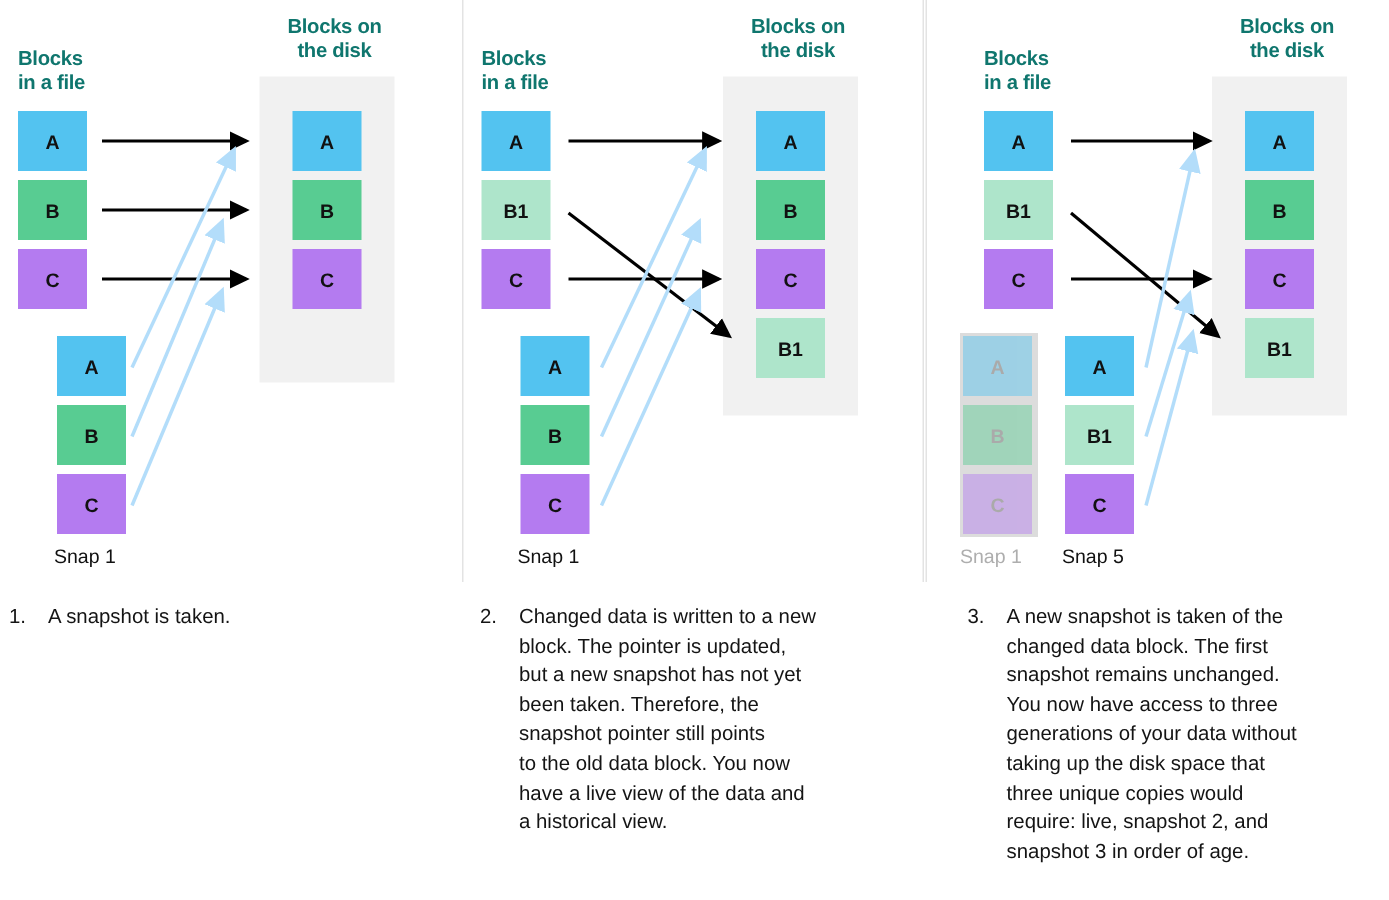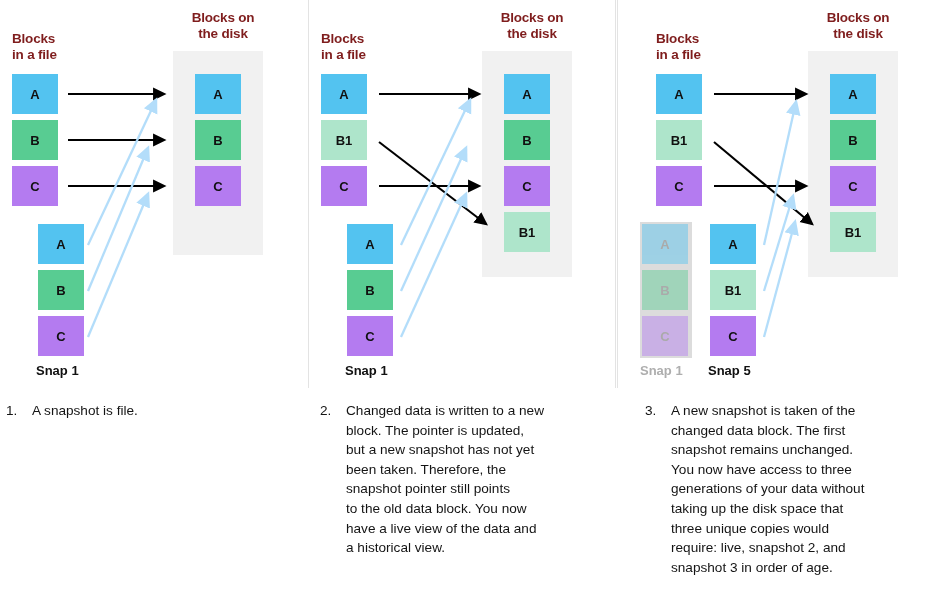--- a/index.html
+++ b/index.html
@@ -26,21 +26,21 @@
   .panel.p3 { left: 617px; border-left: 1px solid #e3e3e3; }
   .panel-inner { position: relative; width: 100%; height: 100%; }
 
   
   .hdr {
     position: absolute;
     font-size: 13.5px;
     font-weight: bold;
     line-height: 16px;
     letter-spacing: -0.2px;
-    color: #7f1d1d;
+    color: #0f766e;
     white-space: pre-line;
   }
   .hdr.file { text-align: left; }
   .hdr.disk { text-align: center; }
 
   
   .disk-bg {
     position: absolute;
     background: #f1f1f1;
   }
@@ -64,21 +64,21 @@
     letter-spacing: 0px;
     color: #111;
   }
   .blk.faded { opacity: 0.45; }
   .blk.faded-lbl { color: #6f6f6f; }
 
   
   .snaplbl {
     position: absolute;
     font-size: 13px;
-    font-weight: bold;
+    font-weight: normal;
     color: #111;
     white-space: nowrap;
   }
   .snaplbl.dim { color: #aeaeae; }
 
   
   .arrows {
     position: absolute;
     left: 0; top: 0;
     width: 308px; height: 388px;
@@ -247,21 +247,21 @@
           <line x1="146" y1="245" x2="178" y2="102" marker-end="url(#mk-blu-3)"></line>
           <line x1="146" y1="291" x2="175" y2="196" marker-end="url(#mk-blu-3)"></line>
           <line x1="146" y1="337" x2="177" y2="222" marker-end="url(#mk-blu-3)"></line>
         </g>
       </svg>
     </div>
   </div>
 
   <div class="caption" style="left:6px; top:401px; width:290px;">
     <span class="cap-num">1.</span>
-    <span class="cap-body">A snapshot is file.</span>
+    <span class="cap-body">A snapshot is taken.</span>
   </div>
 
   <div class="caption" style="left:320px; top:401px; width:290px;">
     <span class="cap-num">2.</span>
     <span class="cap-body">Changed data is written to a new
 block. The pointer is updated,
 but a new snapshot has not yet
 been taken. Therefore, the
 snapshot pointer still points
 to the old data block. You now

